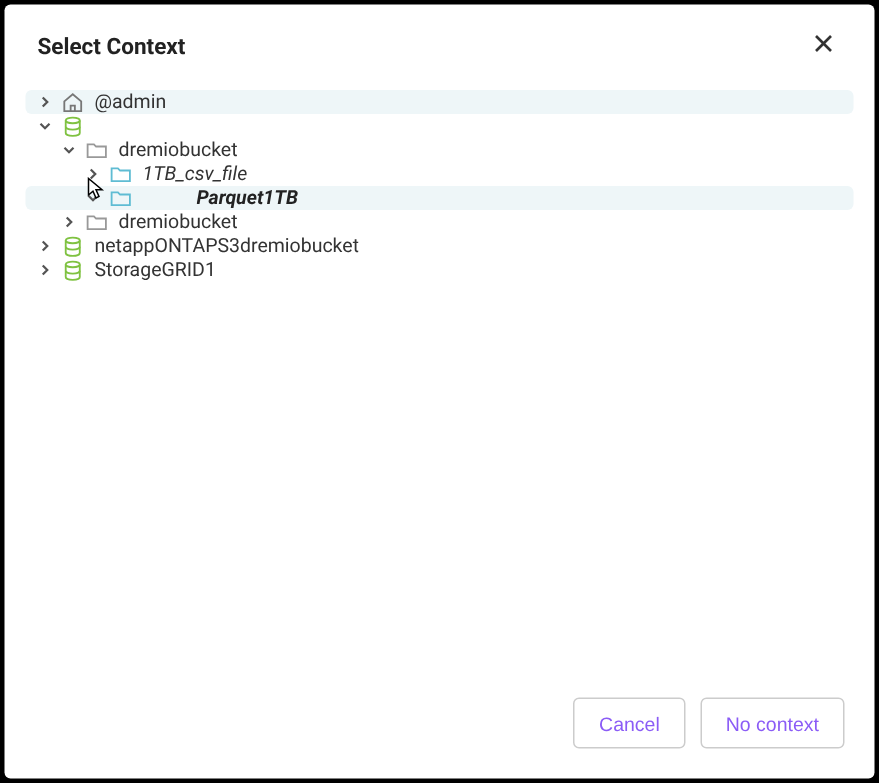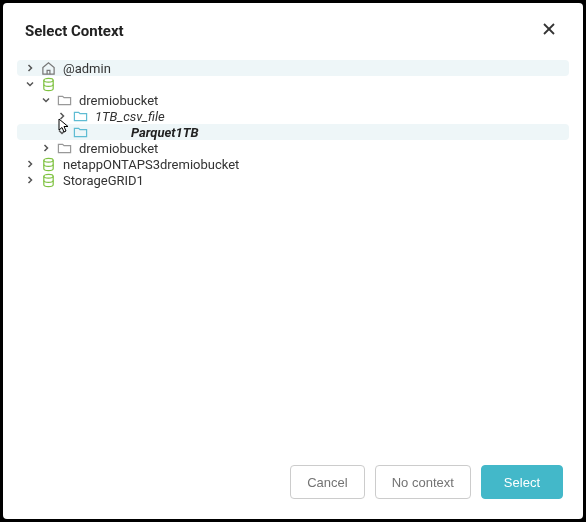--- a/index.html
+++ b/index.html
@@ -105,21 +105,21 @@
       gap: 10px;
       padding: 16px 20px 20px 20px;
     }
     .btn {
       height: 34px;
       padding: 0 16px;
       font-size: 13px;
       border-radius: 4px;
       border: 1px solid #ccc;
       background: #fff;
-      color: #737373;
+      color: #8b5cf6;
       cursor: pointer;
     }
     .btn.primary {
       background: #43b8c9;
       border-color: #43b8c9;
       color: #fff;
       padding: 0 22px;
     }
   </style>
 </head>
@@ -254,16 +254,15 @@
 
   <div class="cursor-overlay">
     <svg width="14" height="16" viewBox="0 0 14 16" fill="#fff" stroke="#000" stroke-width="1">
       <path d="M1 1 L1 12 L4 9.5 L6 14 L8 13 L6 8.5 L10 8.5 Z"></path>
     </svg>
   </div>
 
   <div class="footer">
     <button class="btn">Cancel</button>
     <button class="btn">No context</button>
-    <button class="btn primary">Select</button>
   </div>
 
 </div>
 
 </body></html>

